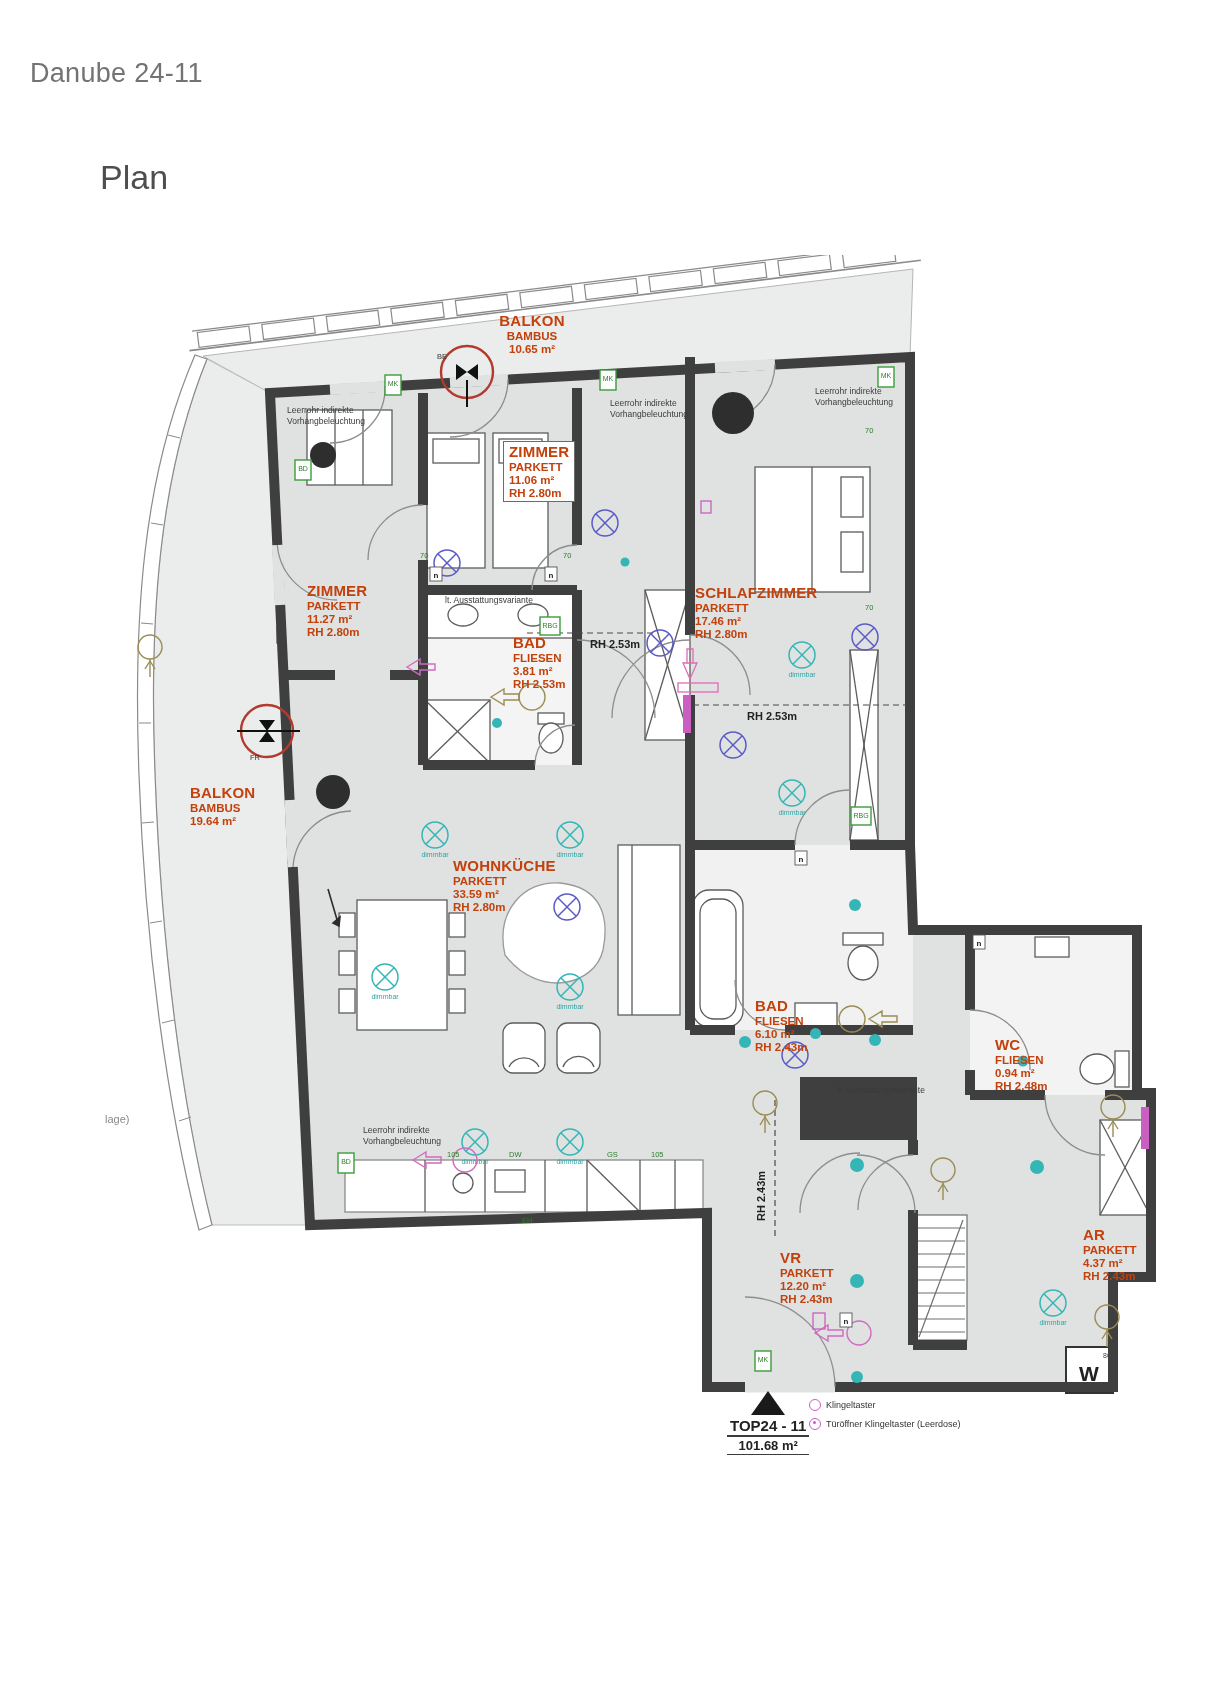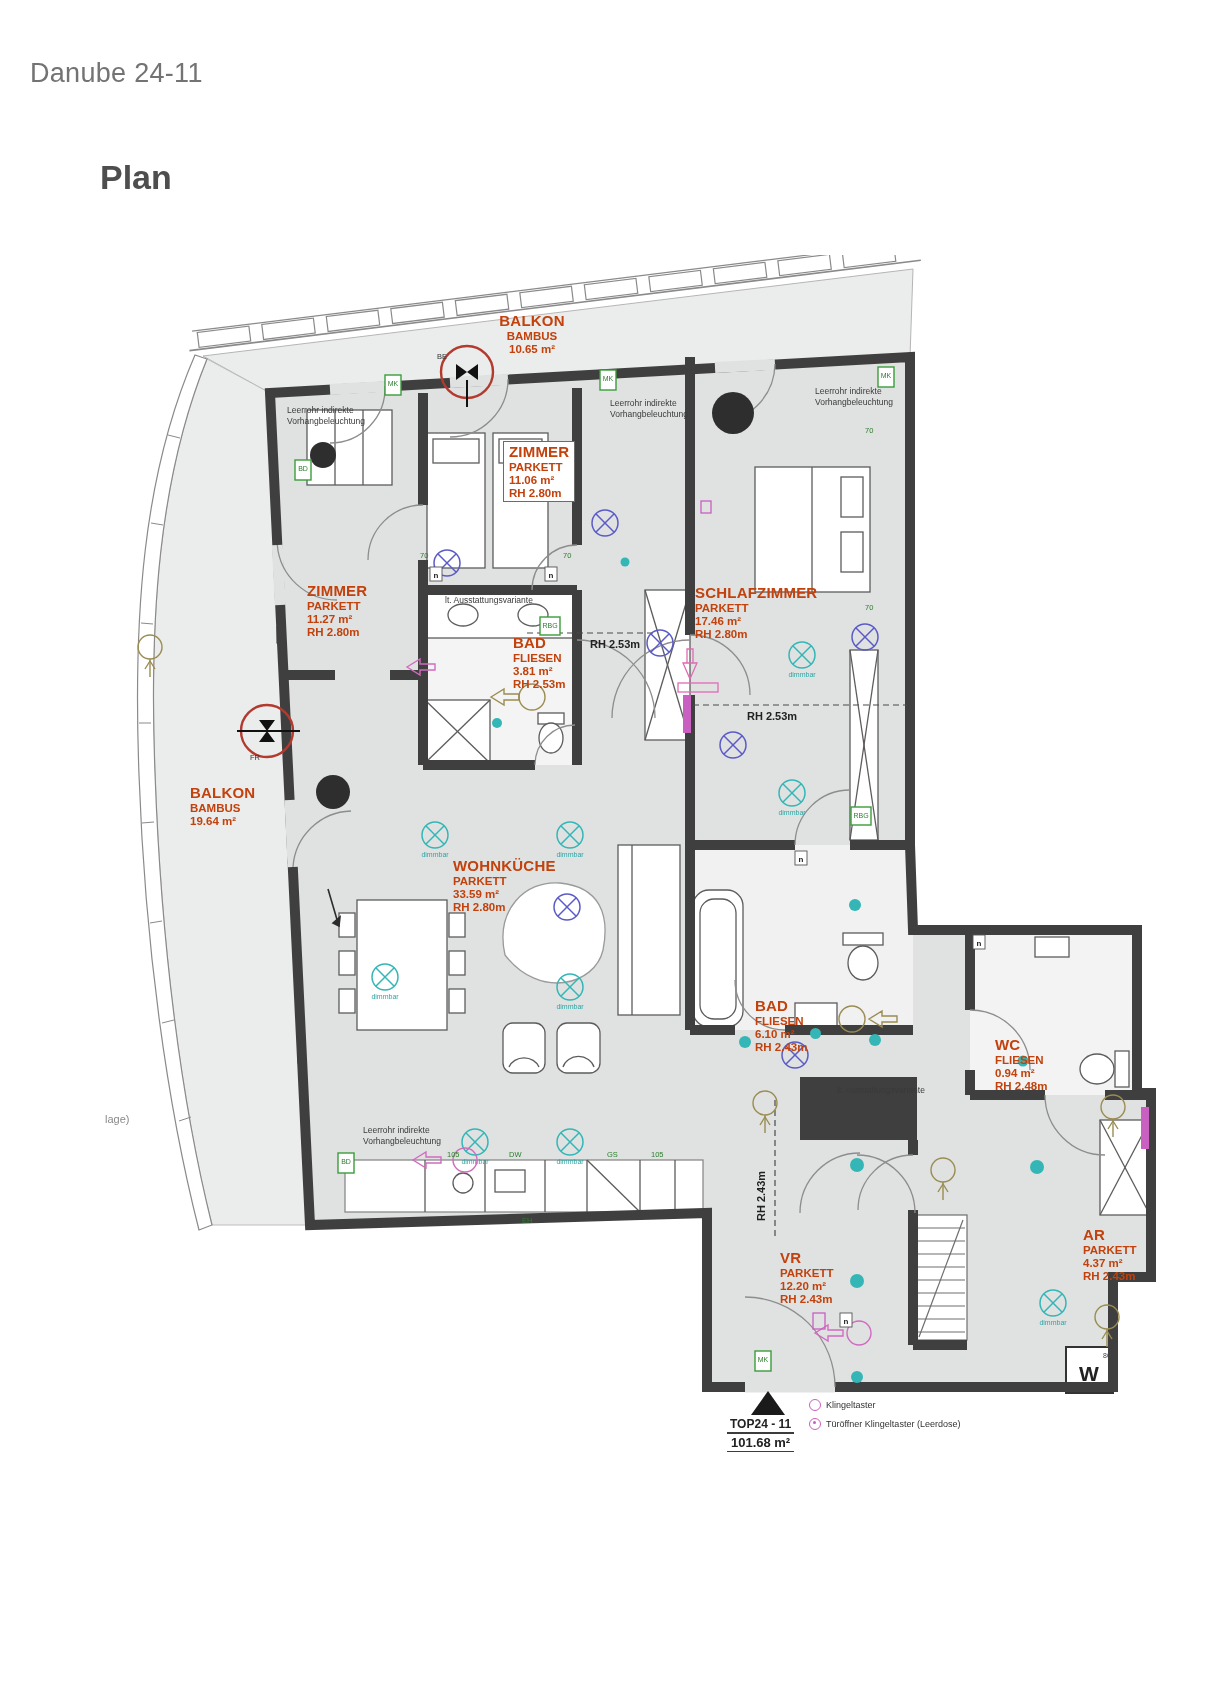--- a/index.html
+++ b/index.html
@@ -5,35 +5,35 @@
   html,body{margin:0;padding:0;}
   body{
     width:1206px;height:1705px;background:#ffffff;position:relative;
     font-family:"Liberation Sans",sans-serif;color:#1a1a1a;overflow:hidden;
   }
   .page-title{
     position:absolute;left:30px;top:58px;font-size:27px;font-weight:400;
     letter-spacing:.3px;color:#737373;
   }
   .section-heading{
-    position:absolute;left:100px;top:158px;font-size:34px;font-weight:700;color:#4e4e4e;
+    position:absolute;left:100px;top:158px;font-size:34px;font-weight:400;color:#4e4e4e;
   }
   .plan{position:absolute;left:95px;top:255px;width:1075px;height:1235px;}
   .plan svg{position:absolute;left:0;top:0;}
   .room-label{position:absolute;line-height:1.12;color:#c2410c;white-space:nowrap;z-index:5;}
   .room-label .rn{font-size:15px;font-weight:700;letter-spacing:.2px;}
   .room-label .rf,.room-label .ra,.room-label .rh{font-size:11.5px;font-weight:600;}
   .room-label.center{text-align:center;}
   .room-label.boxed{background:#fff;border:1px solid #6b6b6b;padding:2px 5px;}
   .tiny2{position:absolute;font-size:8.5px;line-height:1.25;color:#3a3a3a;z-index:5;white-space:nowrap;}
   .tinynote{position:absolute;font-size:8.5px;color:#3a3a3a;z-index:5;white-space:nowrap;}
   .rhnote{position:absolute;font-size:11px;font-weight:600;color:#222;z-index:5;white-space:nowrap;}
   .lage{position:absolute;font-size:11px;color:#8a8a8a;z-index:5;text-align:right;}
   .unit-block{position:absolute;left:632px;top:1162px;z-index:6;text-align:center;}
-  .unit-block .ul{font-size:12px;font-weight:700;color:#222;border-bottom:2px solid #3c3c3c;padding:0 3px 1px;}
+  .unit-block .ul{font-size:15px;font-weight:700;color:#222;border-bottom:2px solid #3c3c3c;padding:0 3px 1px;}
   .unit-block .ua{font-size:13px;font-weight:600;color:#222;border-bottom:1.5px solid #3c3c3c;padding:1px 3px 1px;}
   .legend{position:absolute;left:714px;top:1140px;z-index:6;}
   .legend .row{display:flex;align-items:center;height:19px;}
   .legend .dot{width:10px;height:10px;border:1.5px solid #c95fc0;border-radius:50%;margin-right:5px;position:relative;flex:none;}
   .legend .dot.inner::after{content:"";position:absolute;left:2.5px;top:2.5px;width:3px;height:3px;border-radius:50%;background:#c95fc0;}
   .legend .lbl{font-size:9px;color:#333;}
   .wcdot{position:absolute;width:11px;height:11px;border-radius:50%;background:#35b6b6;z-index:-1;}
 </style>
 </head>
 <body>

